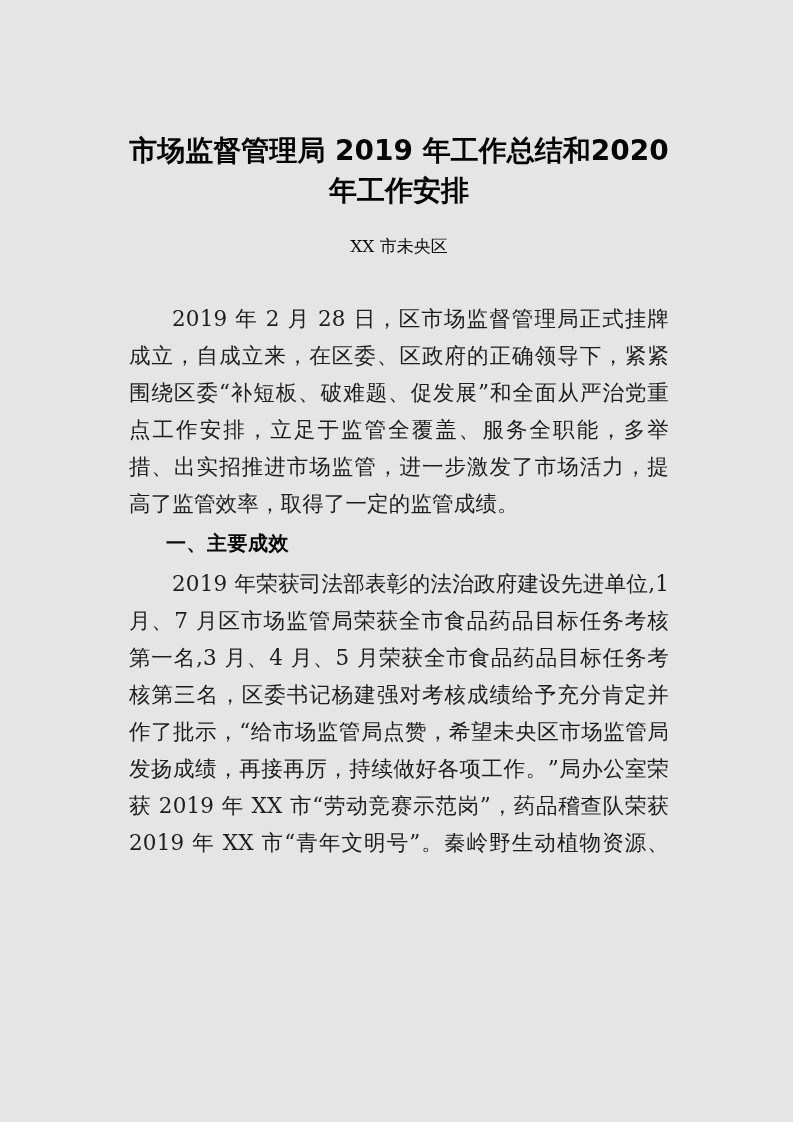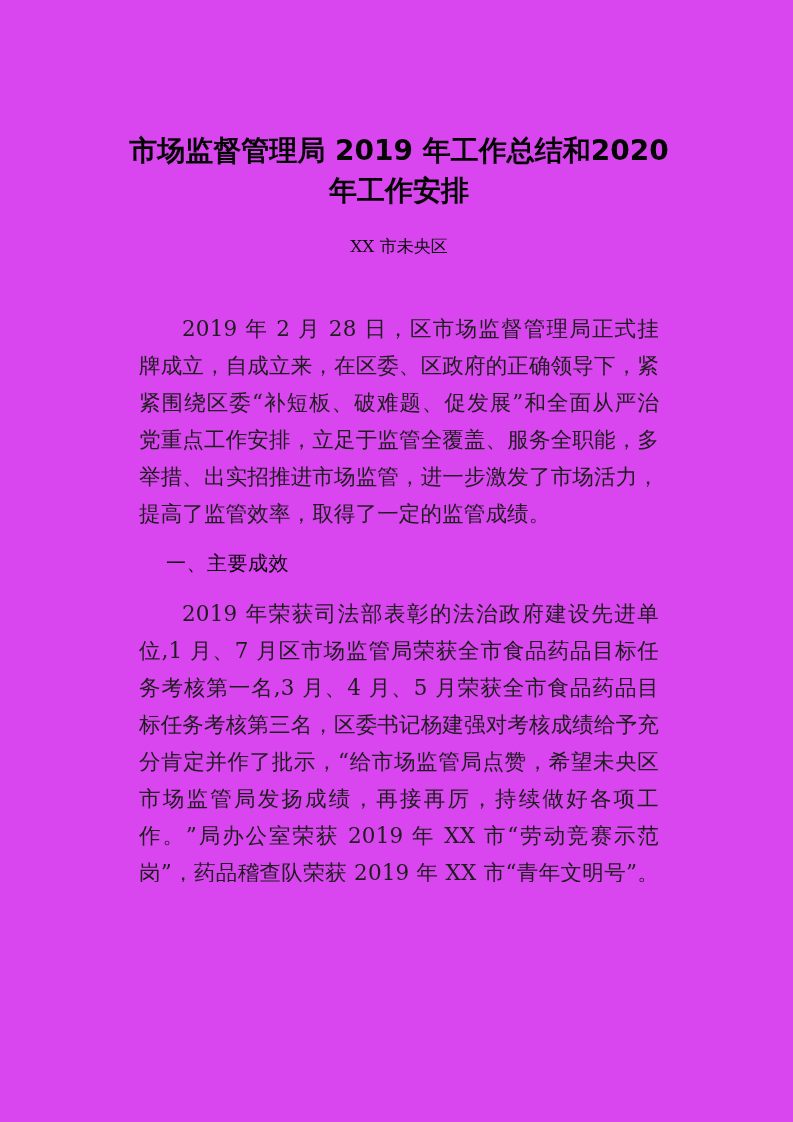--- a/index.html
+++ b/index.html
@@ -14,21 +14,21 @@
     font-family: "DejaVu Serif", "Liberation Serif", serif;
     color: #000000;
     -webkit-font-smoothing: antialiased;
   }
 
   .page {
     position: relative;
     width: 793px;
     height: 1122px;
     box-sizing: border-box;
-    background: #d946ef;
+    background: #e5e5e5;
   }
 
   .content {
     position: absolute;
     left: 126px;
     top: 0;
     width: 546px;
   }
 
   
@@ -55,36 +55,36 @@
     text-align: center;
     color: #0b0b0b;
   }
 
   
   .body-block {
     padding-top: 38px;
   }
 
   p.para {
-    margin: 13px;
+    margin: 3px;
     font-family: "DejaVu Serif", "Liberation Serif", serif;
     font-size: 21.5px;
     line-height: 37px;
     text-align: justify;
     text-align-last: left;
     text-indent: 43px;
     color: #1d1d1d;
     word-break: break-all;
     letter-spacing: 0.15px;
   }
 
   h2.section-heading {
     margin: 0;
     font-family: "DejaVu Sans", "Liberation Sans", sans-serif;
-    font-weight: normal;
+    font-weight: bold;
     font-size: 20px;
     line-height: 37px;
     text-indent: 40px;
     text-align: left;
     color: #080808;
     letter-spacing: 0.5px;
   }
 
   
   .clip-bottom {

